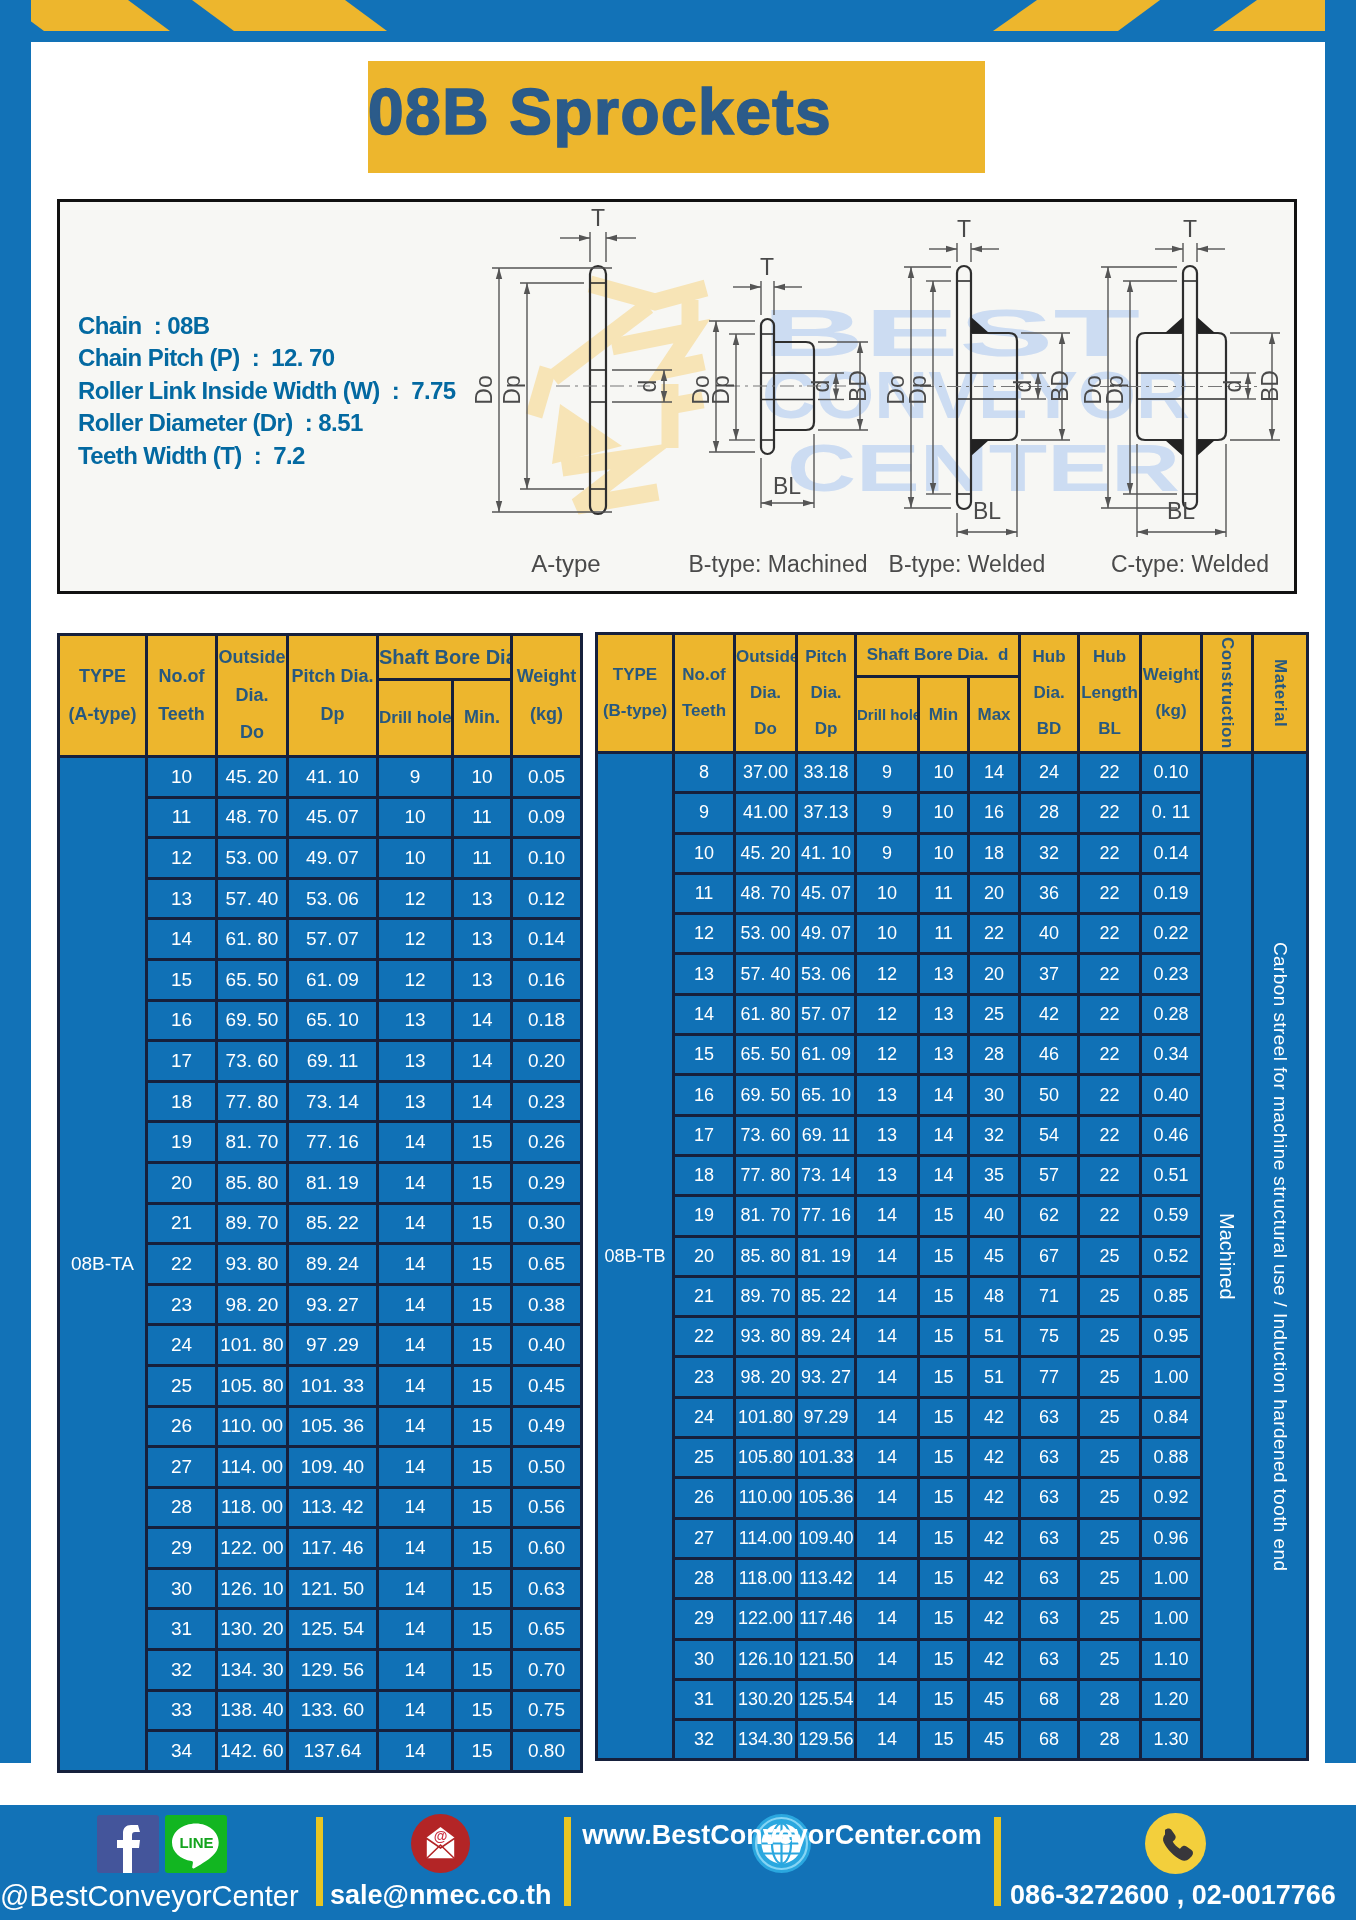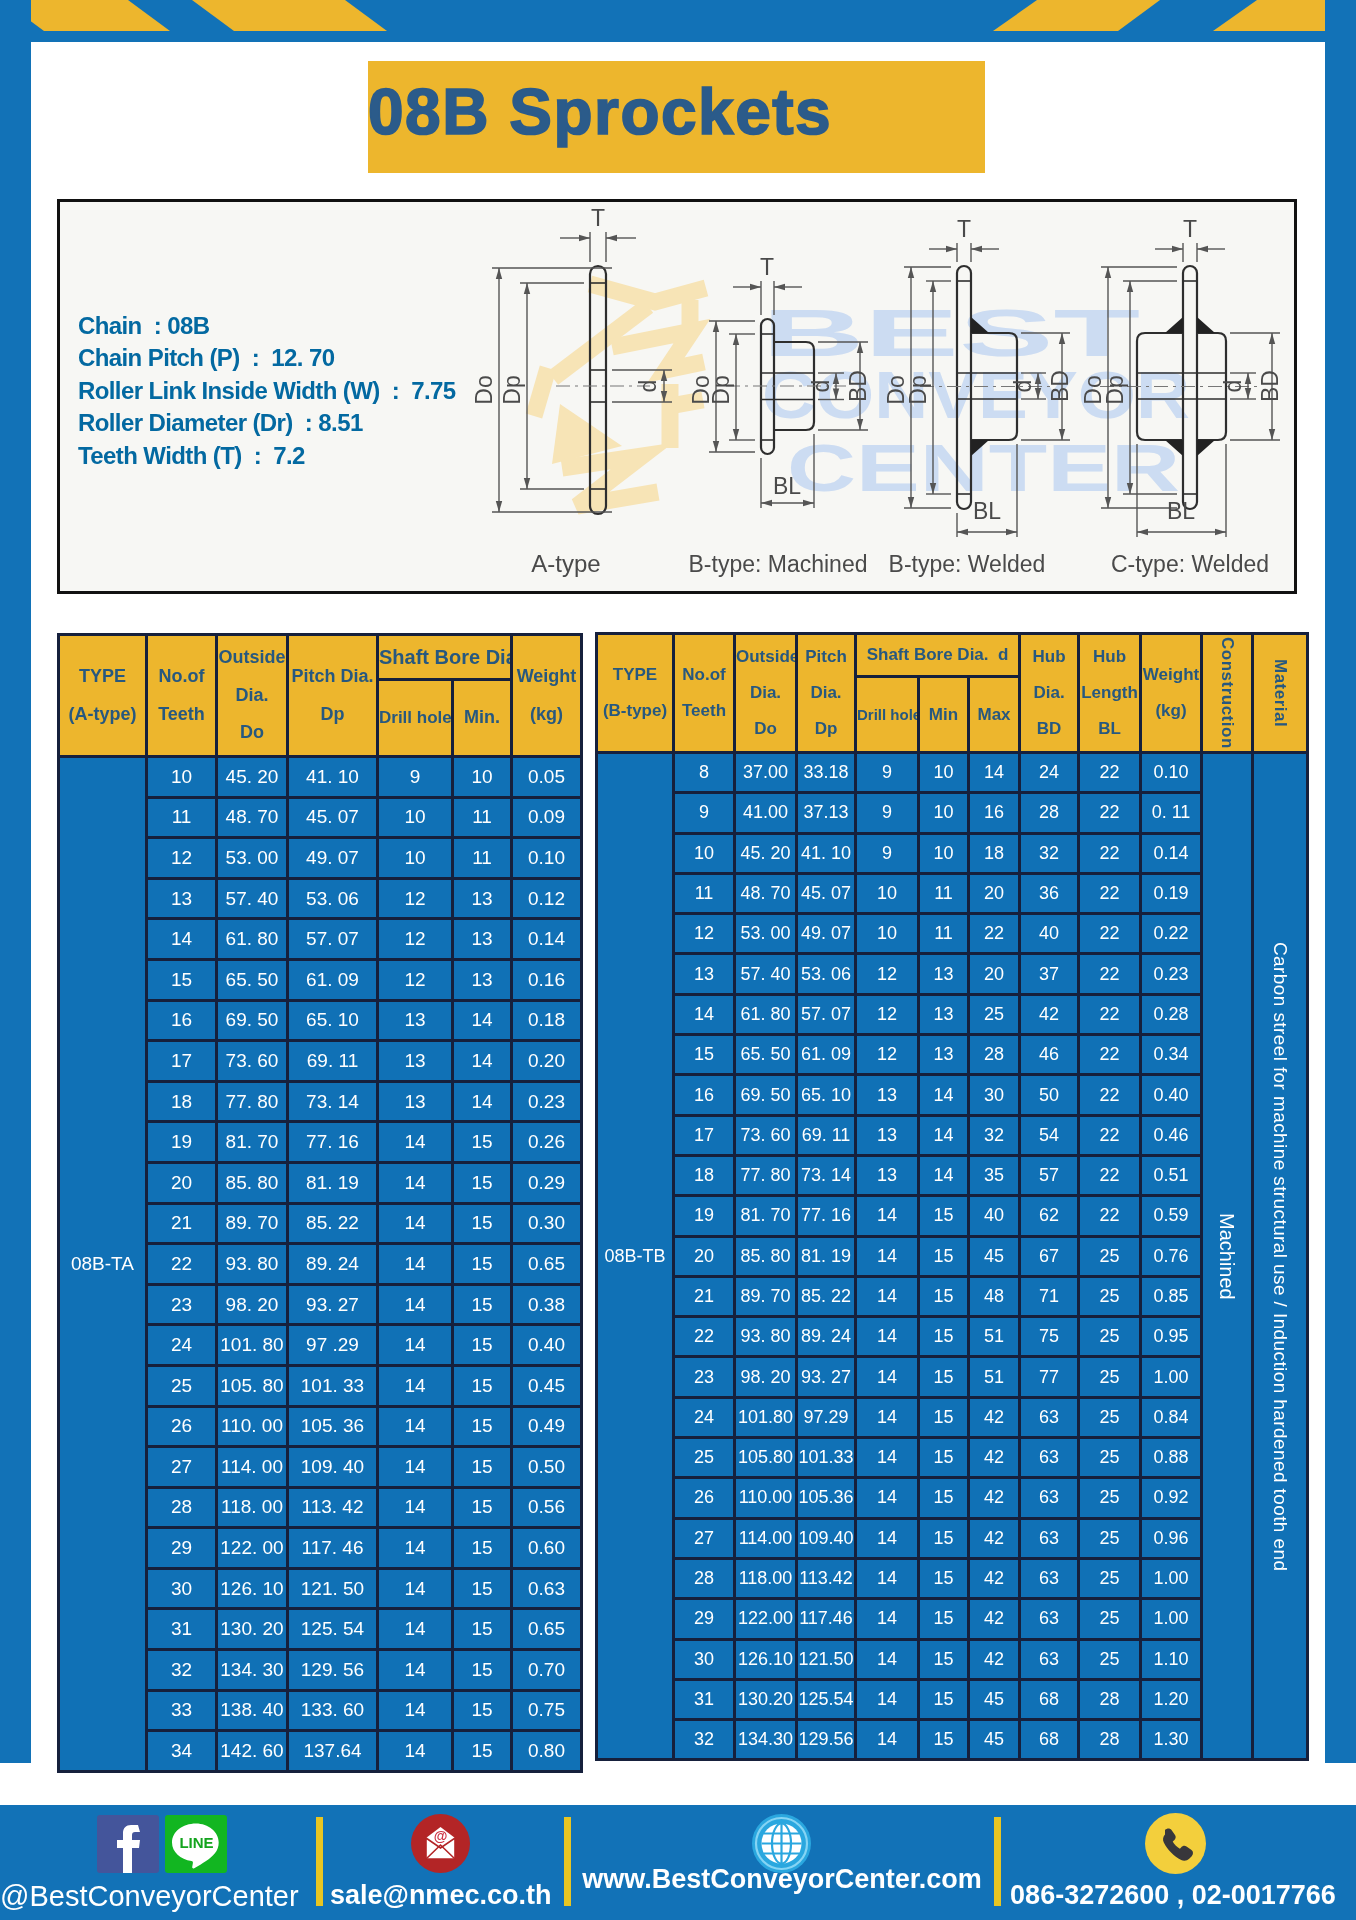--- a/index.html
+++ b/index.html
@@ -661,21 +661,21 @@
 </tr>
 <tr class="br2">
 <td class="bd">20</td>
         <td class="bd">85. 80</td>
         <td class="bd">81. 19</td>
         <td class="bd">14</td>
         <td class="bd">15</td>
         <td class="bd">45</td>
         <td class="bd">67</td>
         <td class="bd">25</td>
-        <td class="bd">0.76</td>
+        <td class="bd">0.52</td>
 </tr>
 <tr class="br2">
 <td class="bd">21</td>
         <td class="bd">89. 70</td>
         <td class="bd">85. 22</td>
         <td class="bd">14</td>
         <td class="bd">15</td>
         <td class="bd">48</td>
         <td class="bd">71</td>
         <td class="bd">25</td>
@@ -838,21 +838,21 @@
 <circle cx="29.5" cy="29.5" r="20" fill="#fff"></circle>
 <g stroke="#2aa7df" stroke-width="2.2" fill="none">
 <ellipse cx="29.5" cy="29.5" rx="9.5" ry="20"></ellipse>
 <line x1="9.5" y1="29.5" x2="49.5" y2="29.5"></line>
 <line x1="12" y1="19.5" x2="47" y2="19.5"></line>
 <line x1="12" y1="39.5" x2="47" y2="39.5"></line>
 <line x1="29.5" y1="9.5" x2="29.5" y2="49.5"></line>
 </g>
 </svg>
 
-<div class="abs" style="left:570px;top:1864px;width:424px;text-align:center;font-size:27px;font-weight:bold;color:#fff;white-space:nowrap">www.BestConveyorCenter.com</div>
+<div class="abs" style="left:570px;top:1820px;width:424px;text-align:center;font-size:27px;font-weight:bold;color:#fff;white-space:nowrap">www.BestConveyorCenter.com</div>
 
 <div class="abs" style="left:994px;top:1817px;width:7px;height:89px;background:#e8c522"></div>
 
 <svg class="abs" style="left:1145px;top:1813px" width="61" height="61" viewBox="0 0 61 61">
 <circle cx="30.5" cy="30.5" r="30.5" fill="#f3cf3c"></circle>
 <path d="M20 17 c2-2 5-2 6.5 0 l3.5 5 c1.2 1.8 0.8 3.8-0.8 5.2 l-1.5 1.4 c1.2 2.7 4.3 5.8 7.2 7.2 l1.4-1.6 c1.4-1.6 3.4-2 5.2-0.8 l5 3.5 c2 1.5 2 4.5 0 6.5 l-2.3 2.3 c-2 2-5.3 2.6-8 1.2 c-7.3-3.7-13.8-10.2-17.4-17.5 c-1.4-2.7-0.8-6 1.2-8 z" fill="#38373b"></path>
 </svg>
 
 <div class="abs" style="left:1000px;top:1880px;width:346px;text-align:center;font-size:27px;font-weight:bold;color:#fff;white-space:nowrap">086-3272600 , 02-0017766</div>
 

